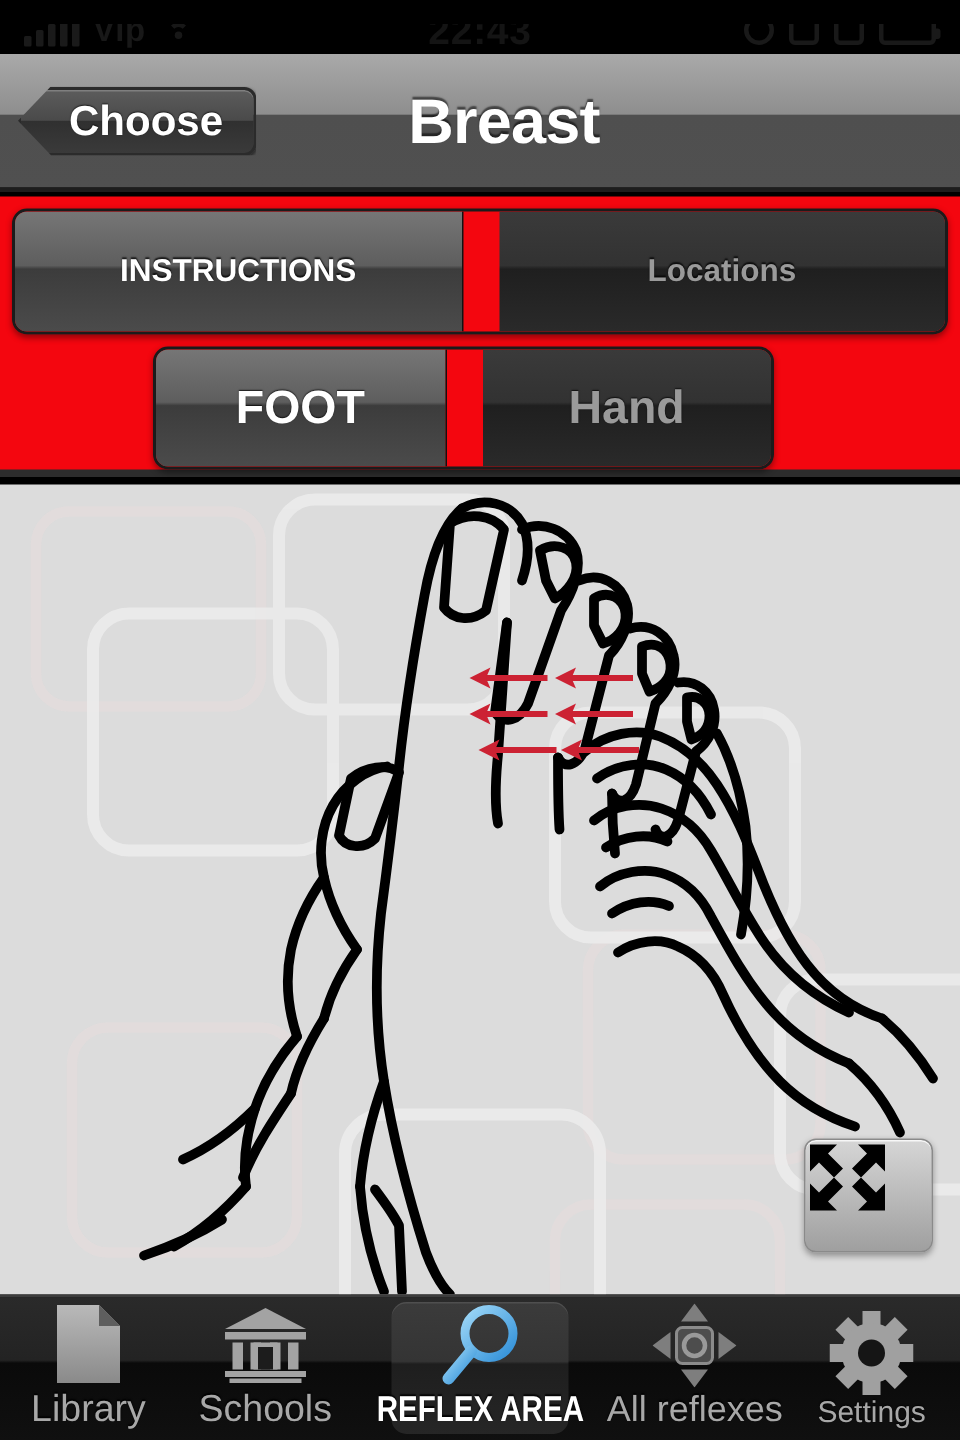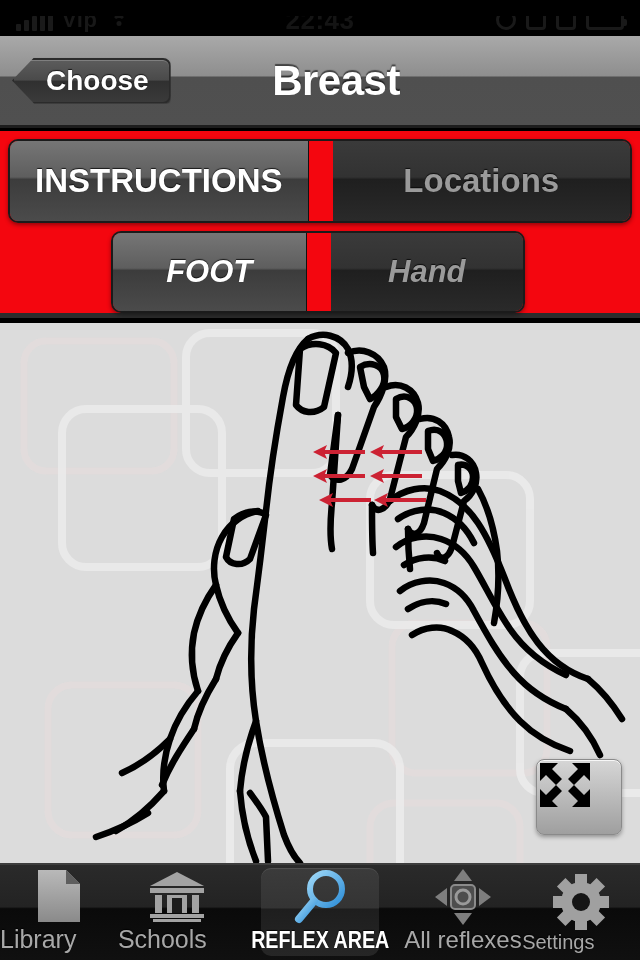--- a/index.html
+++ b/index.html
@@ -154,24 +154,23 @@
     box-shadow: 0 2px 4px rgba(0,0,0,0.4);
   }
   .seg-top {
     top: 8px;
     left: 8px;
     width: 624px;
     height: 84px;
   }
   .seg-bottom {
     top: 100px;
-    left: 111px;
+    left: 102px;
     width: 414px;
     height: 82px;
-    font-style: italic;
   }
   .seg-btn {
     flex: 1;
     display: flex;
     align-items: center;
     justify-content: center;
     font-size: 30px;
     text-shadow: 0 -1px 1px rgba(0,0,0,0.75);
     border-right: 1px solid #121212;
   }
@@ -180,21 +179,21 @@
     background: linear-gradient(to bottom, #767676 0%, #5e5e5e 45%, #3c3c3c 48%, #4b4b4b 100%);
     color: #ffffff;
     font-weight: bold;
   }
   .seg-btn.unselected {
     background: linear-gradient(to bottom, #3a3a3a 0%, #323232 45%, #1f1f1f 48%, #2a2a2a 100%);
     color: #9a9a9a;
     font-weight: bold;
     margin-left: 24px;
   }
-  .seg-top .seg-btn { font-size: 33px; }
+  .seg-top .seg-btn { font-size: 21px; }
   .seg-bottom .seg-btn { font-size: 31px; }
 
   
   .illus {
     position: absolute;
     top: 323px; left: 0;
     width: 640px;
     height: 540px;
     background: #dcdcdc;
     overflow: hidden;
@@ -225,20 +224,21 @@
     height: 97px;
     background: linear-gradient(to bottom, #2a2a2a 0%, #232323 44%, #0a0a0a 46%, #101010 100%);
     border-top: 2px solid #3d3d3d;
     display: flex;
   }
   .tab {
     flex: 1;
     position: relative;
     display: flex;
     flex-direction: column;
+    align-items: center;
     justify-content: flex-end;
     padding-bottom: 6px;
   }
   .tab .tab-bg {
     position: absolute;
     top: 3px; left: 50%;
     transform: translateX(-50%);
     width: 118px; height: 88px;
     border-radius: 10px;
     background: linear-gradient(to bottom, #3b3b3b 0%, #343434 45%, #1e1e1e 47%, #262626 100%);

